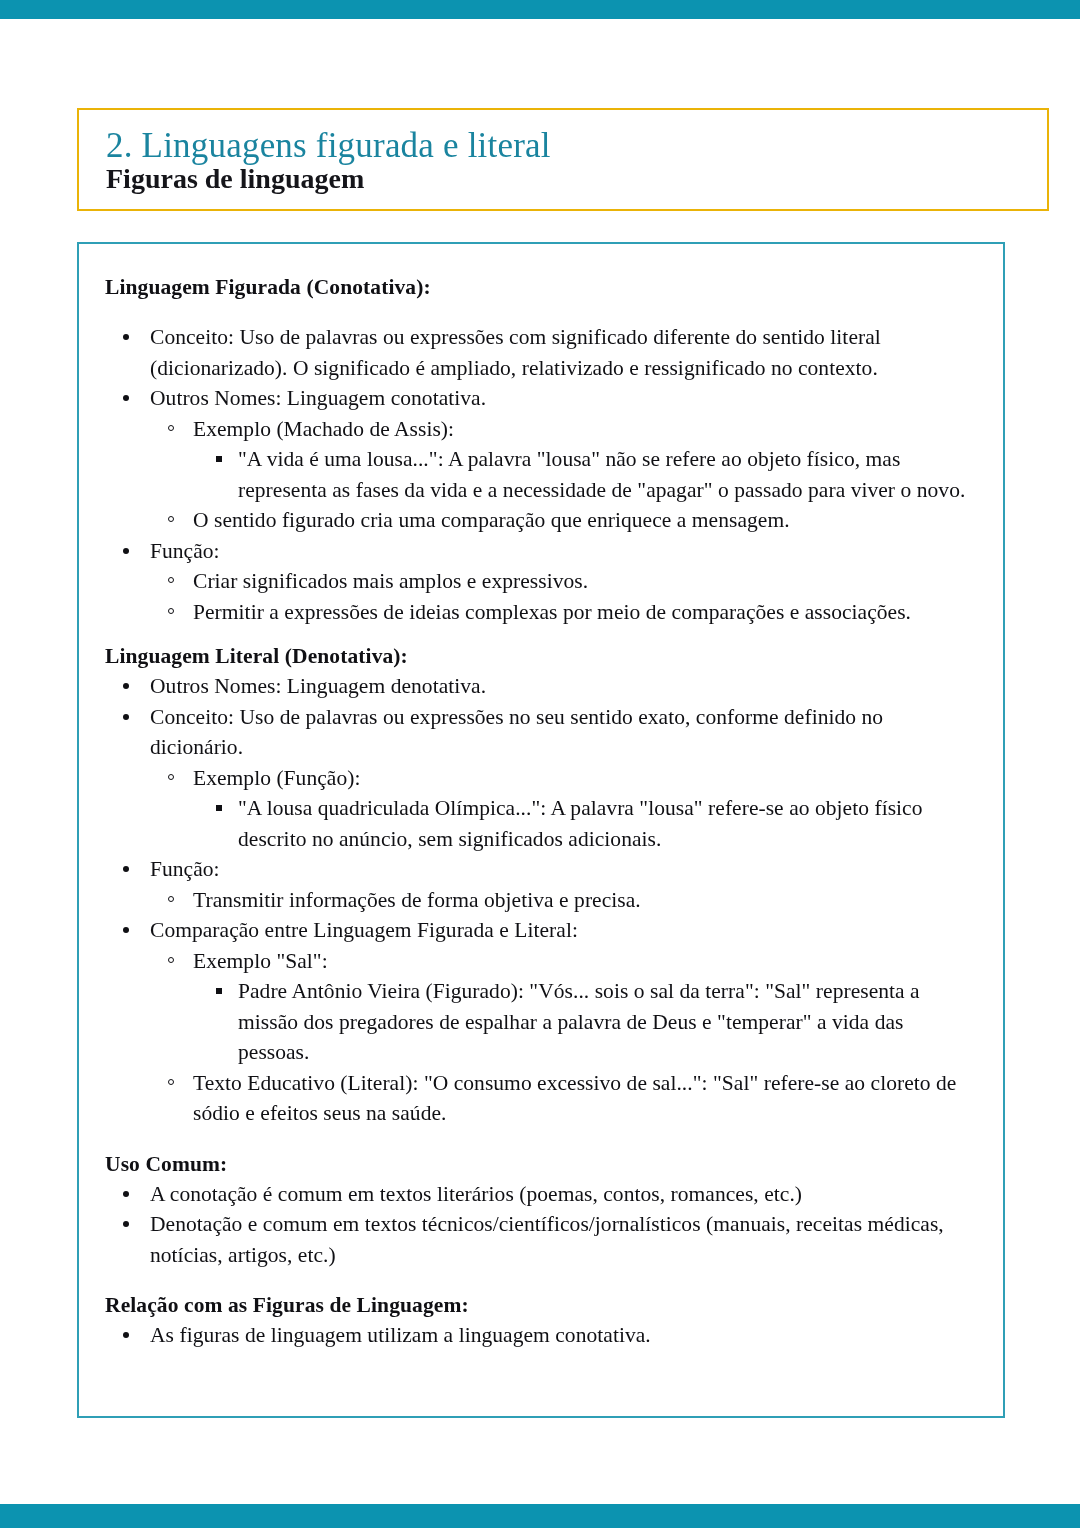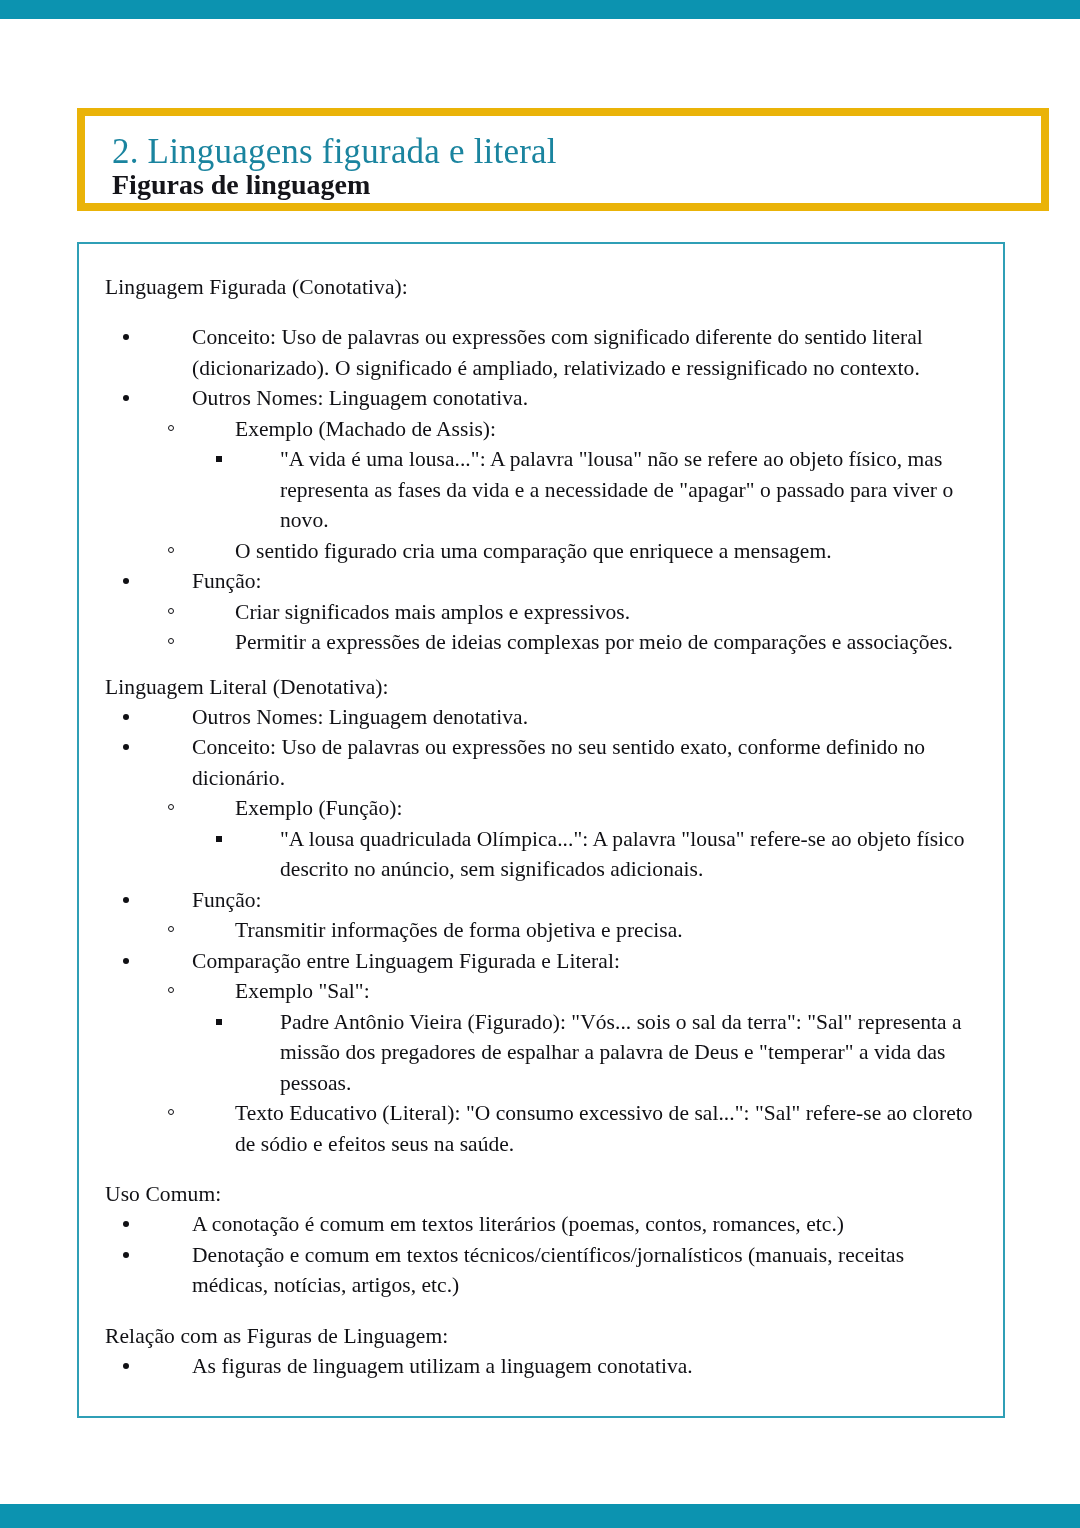--- a/index.html
+++ b/index.html
@@ -34,21 +34,21 @@
   }
 
   
   .title-card {
     position: absolute;
     left: 77px;
     top: 108px;
     width: 972px;
     height: 103px;
     box-sizing: border-box;
-    border: 8px solid #eab308;
+    border: 2px solid #eab308;
     background: #ffffff;
     padding: 16px 0 0 27px;
   }
   .title-main {
     color: #1a849f;
     font-size: 35px;
     line-height: 40px;
     font-weight: 400;
     letter-spacing: 0.2px;
     white-space: nowrap;
@@ -72,21 +72,21 @@
     box-sizing: border-box;
     border: 2px solid #2f9fb6;
     background: #ffffff;
     padding: 28px 24px 20px 26px;
     overflow: hidden;
   }
 
   
   .sec-head {
     font-size: 21.5px;
-    font-weight: normal;
+    font-weight: bold;
     color: #101014;
     line-height: 30px;
     letter-spacing: 0.1px;
   }
   .gap-lg { height: 20px; }
   .gap-md { height: 14px; }
 
   ul.lvl {
     list-style: none;
     margin: 0;
@@ -136,21 +136,21 @@
     margin-left: 96px;
   }
   .l3 > li > .mk {
     position: absolute;
     left: 15px;
     top: 12px;
     width: 6px;
     height: 6px;
     background: #101014;
   }
-  .txt { display: block; margin-left: 42px; }
+  .txt { display: block; }
 </style>
 </head>
 <body>
 
 <div class="band band-top"></div>
 
 <div class="title-card">
   <div class="title-main">2. Linguagens figurada e literal</div>
   <div class="title-sub">Figuras de linguagem</div>
 </div>

